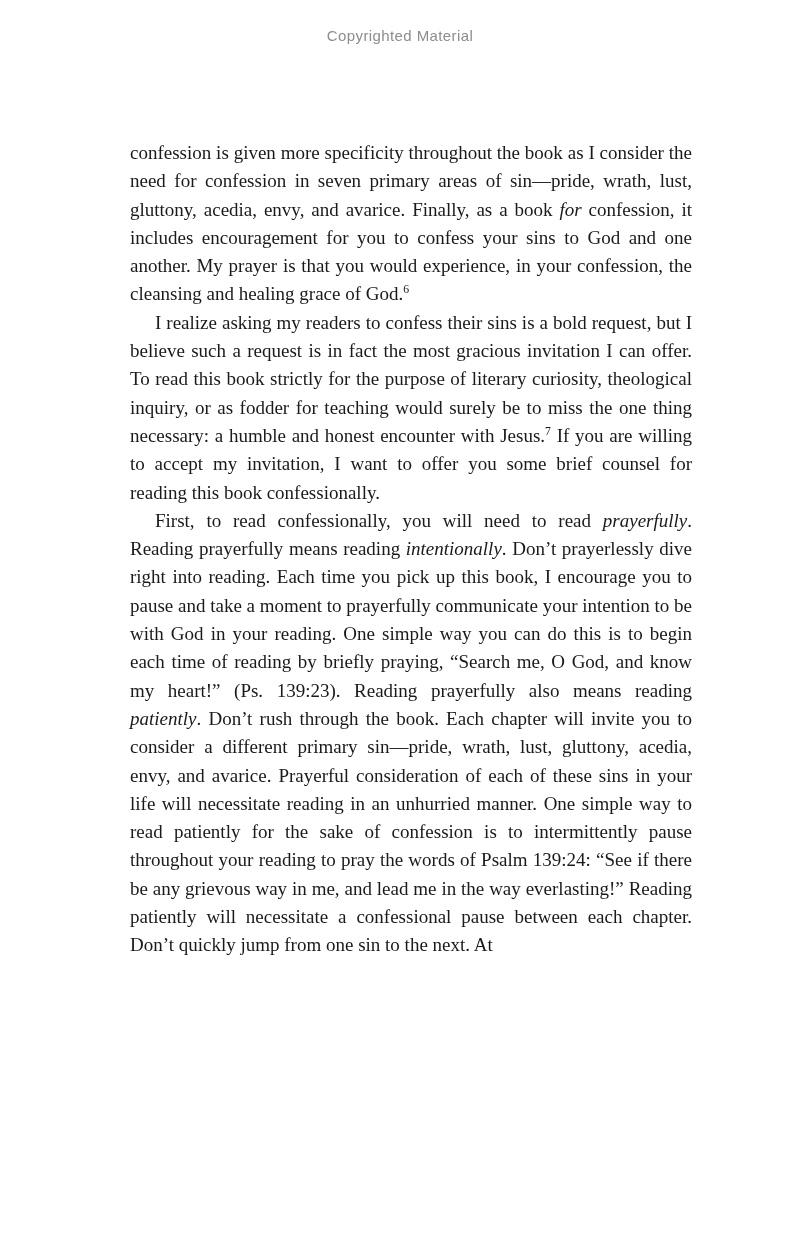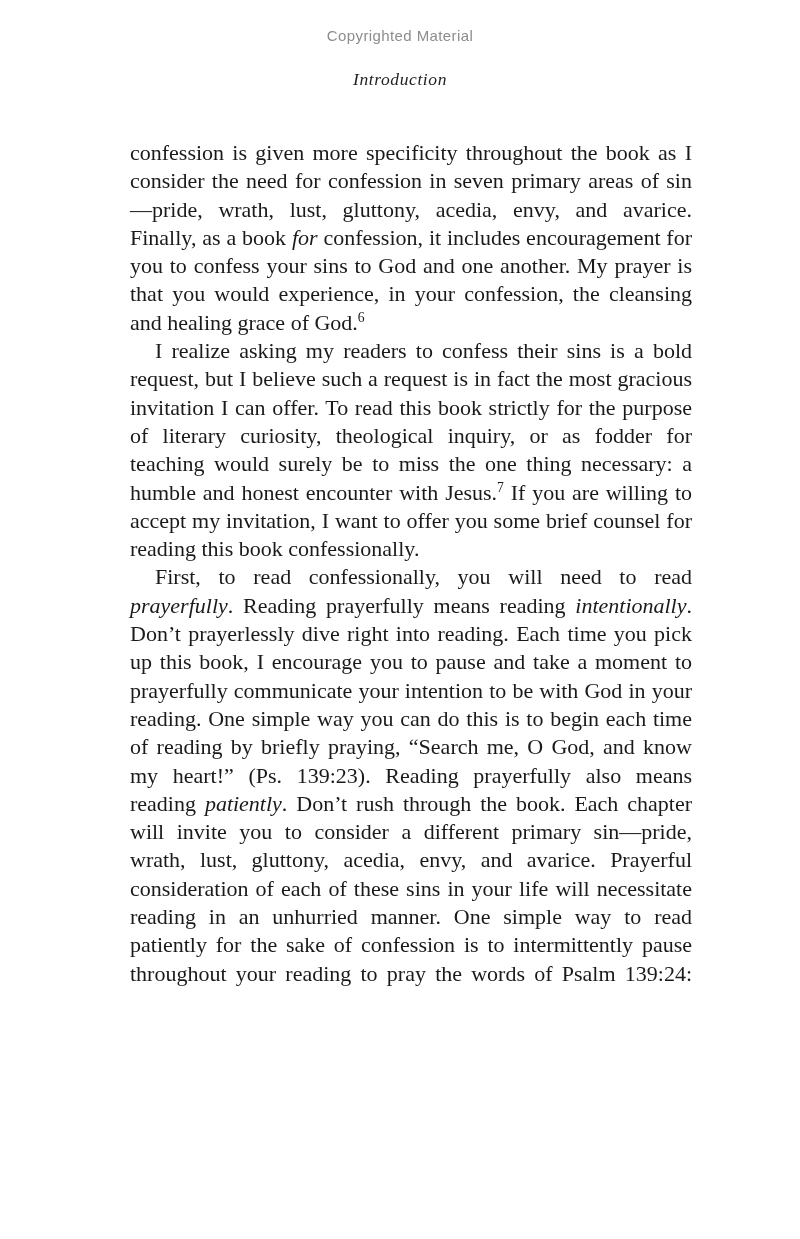--- a/index.html
+++ b/index.html
@@ -39,21 +39,21 @@
     font-size: 17.5px;
     letter-spacing: 0.6px;
     color: #1e1e1e;
   }
   .body-text {
     position: absolute;
     top: 139px;
     left: 130px;
     width: 562px;
     font-family: "Liberation Serif", serif;
-    font-size: 22px;
+    font-size: 19px;
     line-height: 28.3px;
     text-align: justify;
     color: #1a1a1a;
   }
   .body-text p {
     margin: 0;
     padding: 0;
   }
   .body-text p.indent {
     text-indent: 25px;
@@ -88,21 +88,20 @@
     margin-top: 37px;
   }
 </style>
 </head>
 <body>
 
 <div class="page">
 
   <div class="watermark top">Copyrighted Material</div>
 
-  <div class="section-title">Introduction</div>
 
   <div class="body-text">
     <p class="para"><span>confession is given more specificity throughout the book as I consider the need for confession in seven primary areas of sin—pride, wrath, lust, gluttony, acedia, envy, and avarice. Finally, as a book </span><span style="font-style: italic;">for</span><span> confession, it includes encouragement for you to confess your sins to God and one another. My prayer is that you would experience, in your confession, the cleansing and healing grace of God.</span><sup>6</sup></p>
     <p class="para indent"><span>I realize asking my readers to confess their sins is a bold request, but I believe such a request is in fact the most gracious invitation I can offer. To read this book strictly for the purpose of literary curiosity, theological inquiry, or as fodder for teaching would surely be to miss the one thing necessary: a humble and honest encounter with Jesus.</span><sup>7</sup><span> If you are willing to accept my invitation, I want to offer you some brief counsel for reading this book confessionally.</span></p>
     <p class="para indent"><span>First, to read confessionally, you will need to read </span><span style="font-style: italic;">prayerfully</span><span>. Reading prayerfully means reading </span><span style="font-style: italic;">intentionally</span><span>. Don’t prayerlessly dive right into reading. Each time you pick up this book, I encourage you to pause and take a moment to prayerfully communicate your intention to be with God in your reading. One simple way you can do this is to begin each time of reading by briefly praying, “Search me, O God, and know my heart!” (Ps. 139:23). Reading prayerfully also means reading </span><span style="font-style: italic;">patiently</span><span>. Don’t rush through the book. Each chapter will invite you to consider a different primary sin—pride, wrath, lust, gluttony, acedia, envy, and avarice. Prayerful consideration of each of these sins in your life will necessitate reading in an unhurried manner. One simple way to read patiently for the sake of confession is to intermittently pause throughout your reading to pray the words of Psalm 139:24: “See if there be any grievous way in me, and lead me in the way everlasting!” Reading patiently will necessitate a confessional pause between each chapter. Don’t quickly jump from one sin to the next. At</span></p>
   </div>
 
   <div class="page-number">15</div>
 
   <div class="watermark bottom">Copyrighted Material</div>

